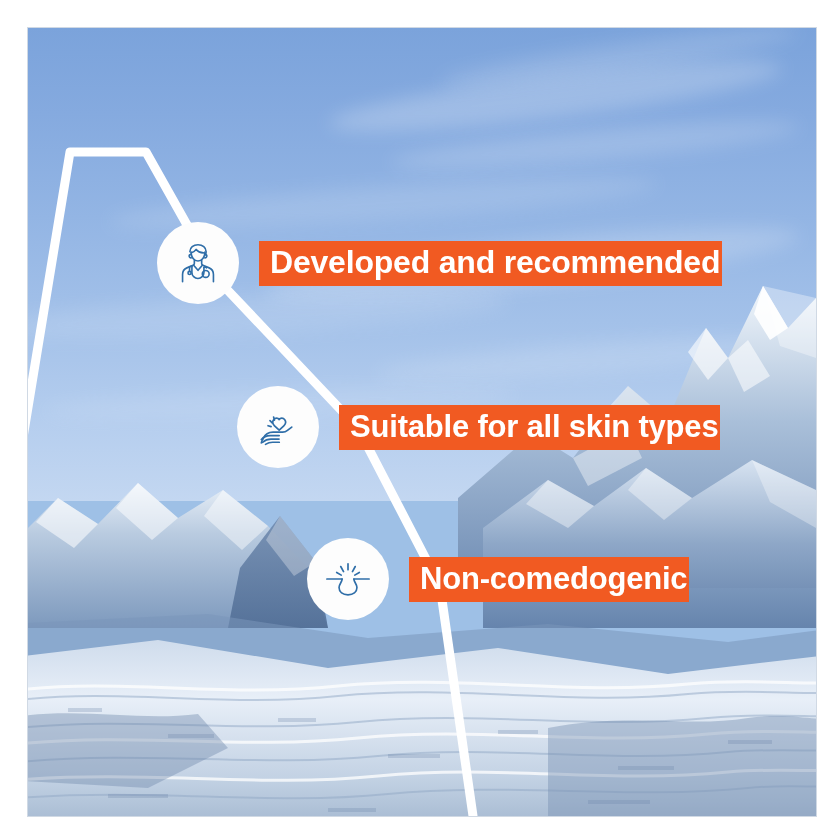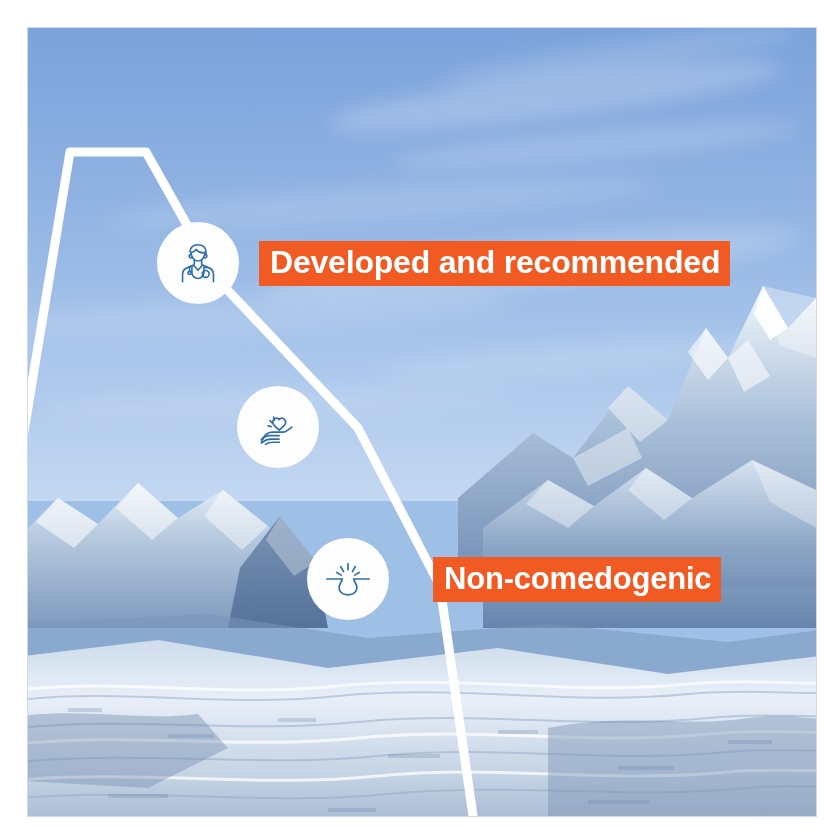--- a/index.html
+++ b/index.html
@@ -108,30 +108,30 @@
     align-items: flex-start;
     gap: 0px;
   }
   .chip {
     background: #f15a22;
     color: #ffffff;
     font-weight: bold;
     font-size: 31px;
     line-height: 41px;
     letter-spacing: -0.2px;
-    padding: 1px 10px 3px 11px;
+    padding: 1px 2px 3px 11px;
     white-space: nowrap;
     display: block;
   }
   .chip.big { font-size: 32px; }
 
   
   #feature-0 { left: 157px; top: 222px; }
   #feature-1 { left: 237px; top: 386px; }
-  #feature-2 { left: 307px; top: 538px; gap: 24px; }
+  #feature-2 { left: 307px; top: 538px; }
 </style>
 </head>
 <body>
 
 <div id="canvas">
 
   <div id="photo">
 
     <div class="sky"></div>
     <div class="cloud c8"></div>
@@ -286,20 +286,23 @@
           <path d="M14.5 45.5c2-4.4 6.5-7.4 11.6-7.4h11.4c2.1 0 4.1-.7 5.7-2l5.1-4"></path>
 
           <path d="M12.2 46.8c2.6-2.9 6.4-4.6 10.4-4.6h10.8"></path>
           <path d="M13.6 50.1c2.8-2.4 6.4-3.8 10.1-3.8h9.5"></path>
           <path d="M17.2 52.6c2.5-1.6 5.4-2.5 8.4-2.5h7.9"></path>
 
           <path d="M14.5 45.5c-1.2 1.6-2 3.4-2.3 5.3"></path>
         </svg>
       </span>
     </div>
+    <div class="labelwrap">
+      <span class="chip">Suitable for all skin types</span>
+    </div>
   </div>
 
   <div class="feature" id="feature-2">
     <div class="badge">
       <span>
         <svg width="54" height="54" viewBox="0 0 64 64" fill="none" stroke="#2f6ea8" stroke-width="2" stroke-linecap="round" stroke-linejoin="round">
 
           <path d="M7 32h18"></path>
           <path d="M39 32h18"></path>
 

